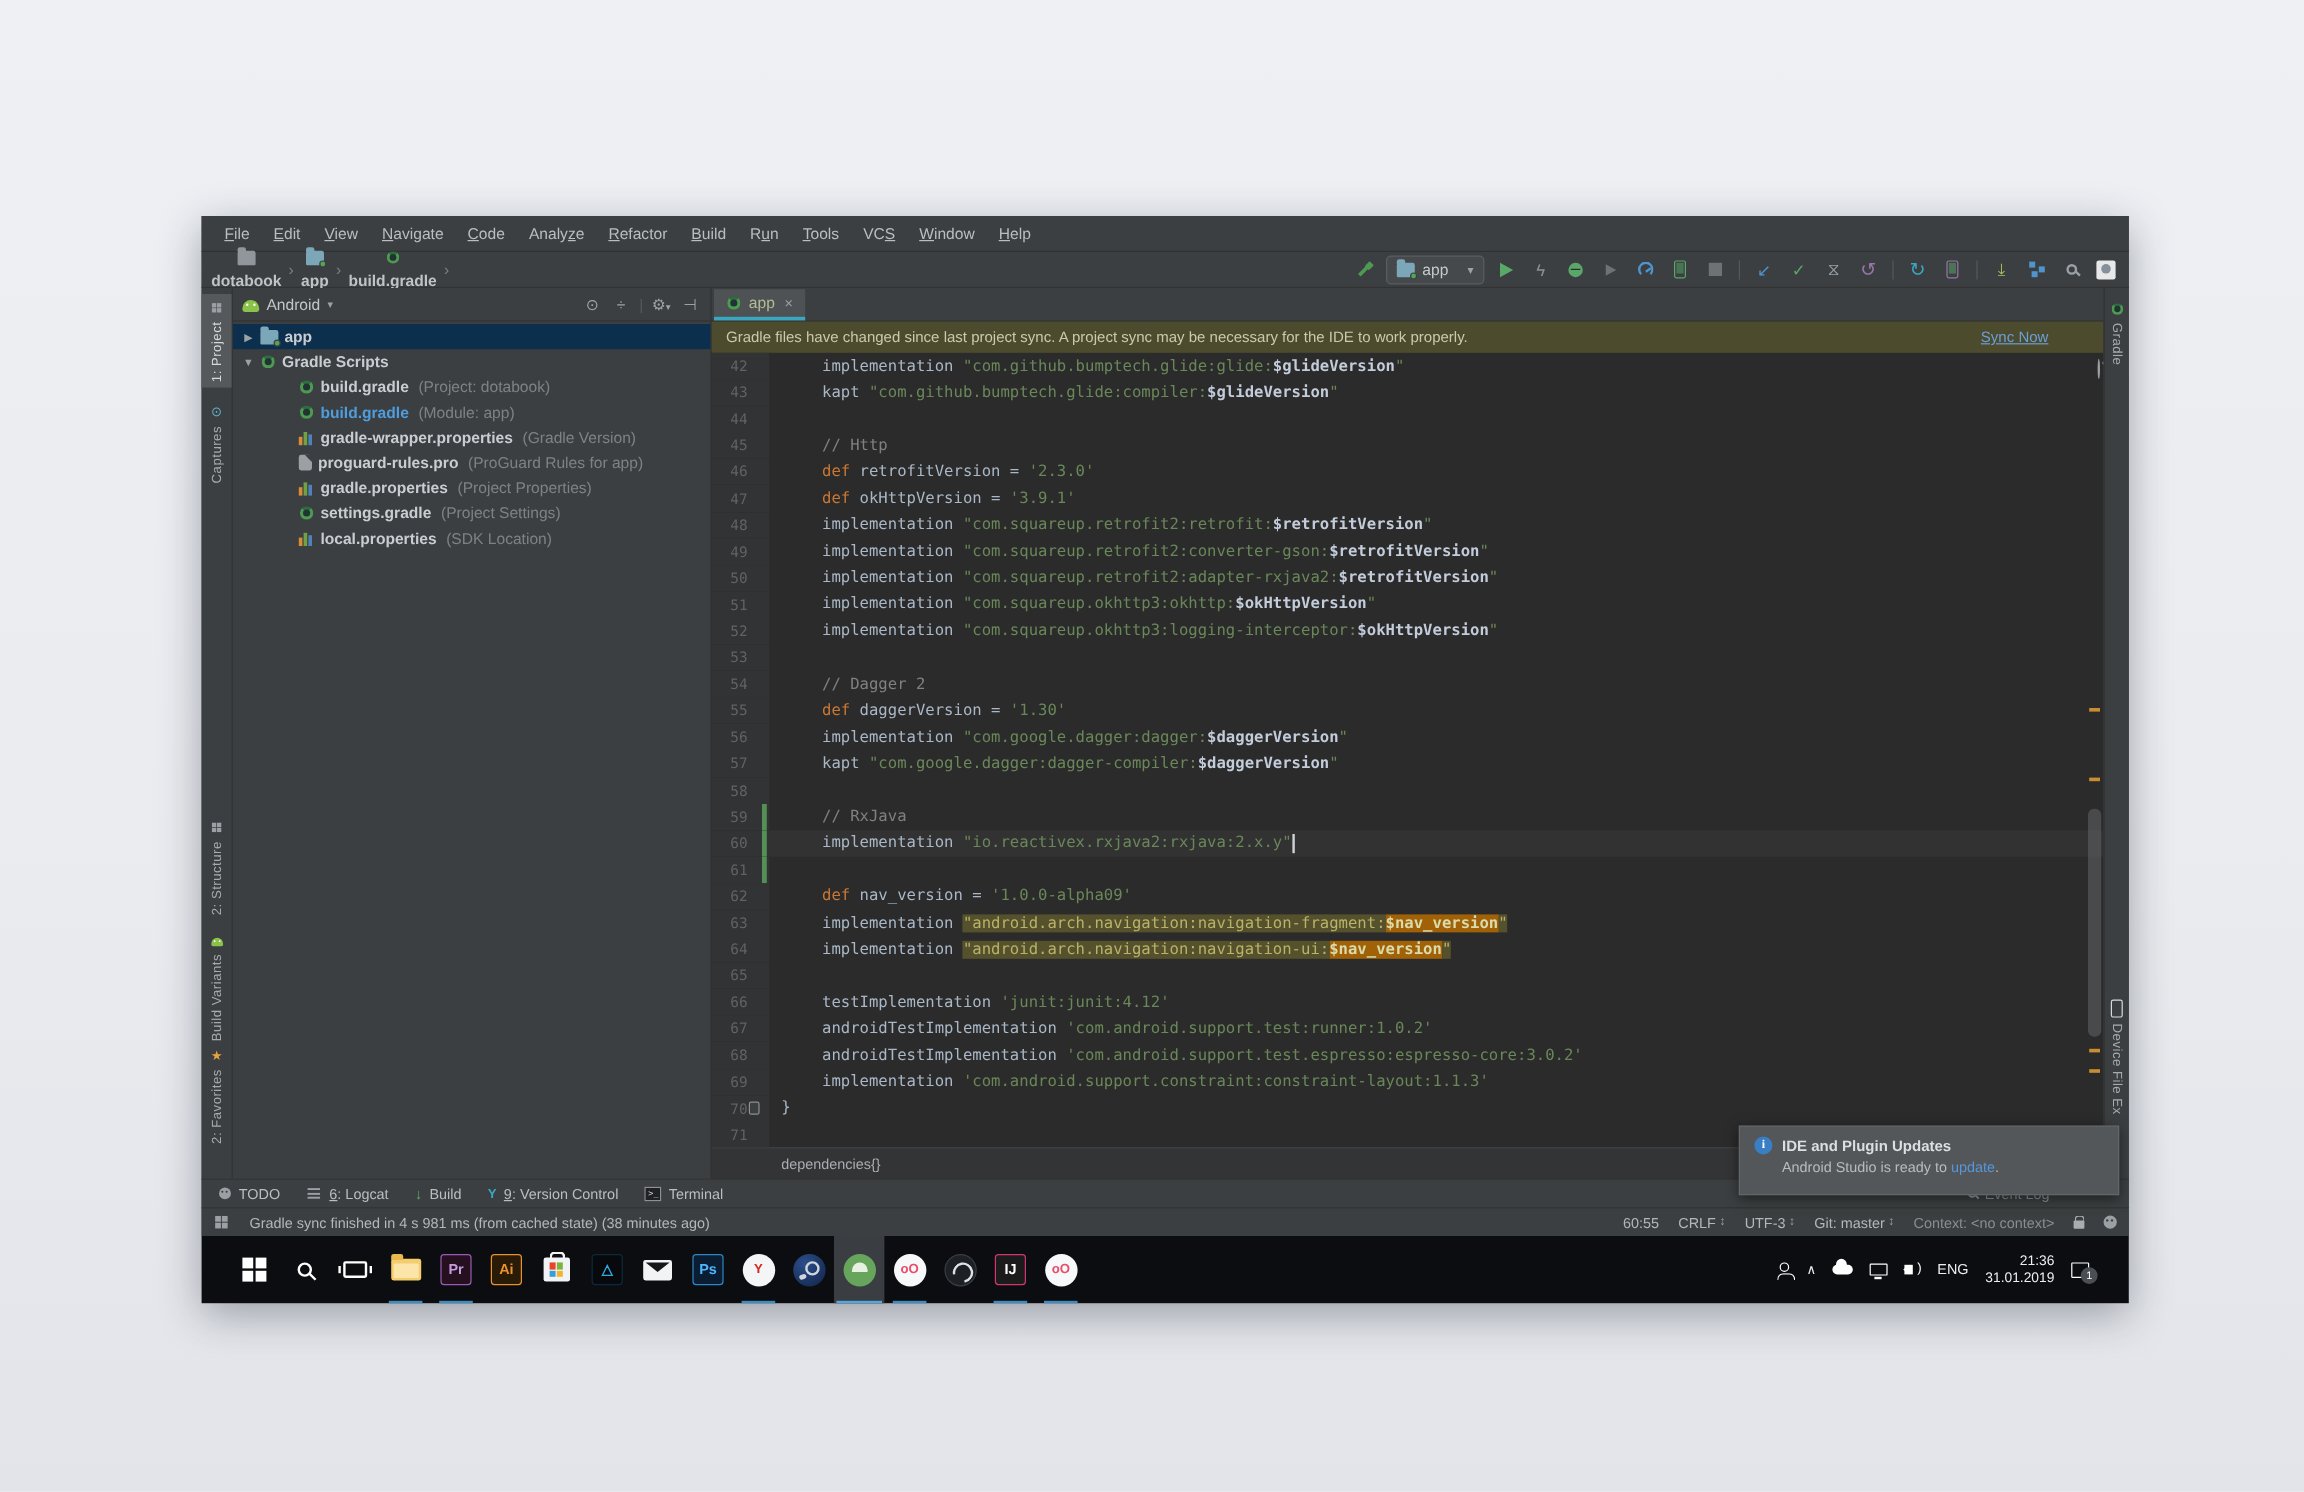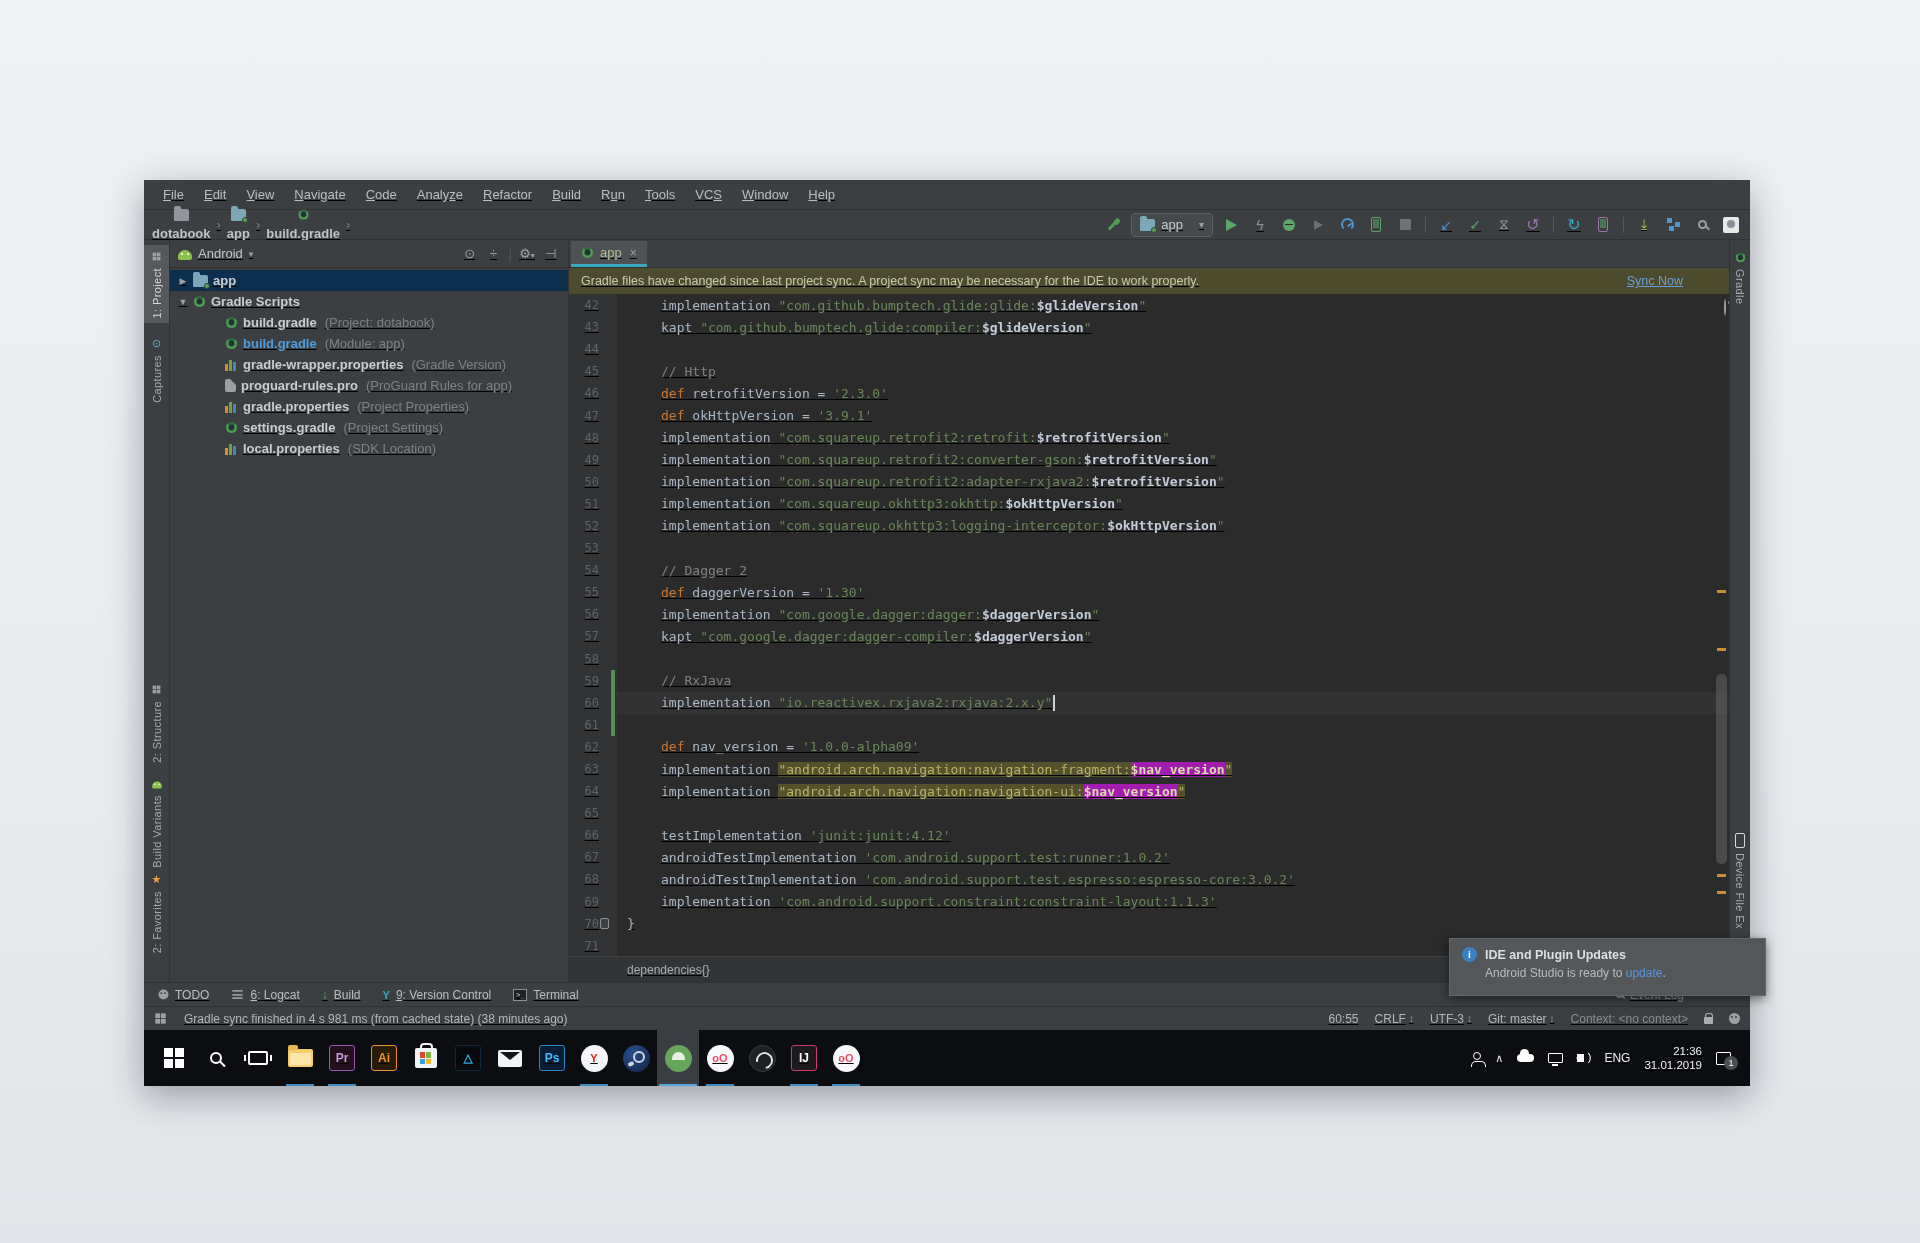--- a/index.html
+++ b/index.html
@@ -1,21 +1,21 @@
 <!DOCTYPE html>
 <html><head>
 <meta charset="utf-8">
 <style>
   * { margin:0; padding:0; box-sizing:border-box; }
   html,body { background:#e9ebef; }
   .screen { position:relative; width:1920px; height:1243px; overflow:hidden;
             background:linear-gradient(#eef0f4 0%, #e9ebef 60%, #e2e4e9 100%);
             font-family:"Liberation Sans", sans-serif; }
-  .block { position:absolute; left:144px; top:180px; width:1606px;
-           box-shadow:0 10px 34px rgba(40,45,60,.40);text-decoration:underline; }
+  .block { position:absolute; left:168px; top:180px; width:1606px;
+           box-shadow:0 10px 34px rgba(40,45,60,.40); }
   .ide { position:relative; width:1606px; height:850px; background:#3c3f41; color:#bbbdbf; font-size:13px; }
 
   
   .menubar { height:30px; display:flex; align-items:center; gap:2px; padding-left:10px;
              background:#3c3f41; border-bottom:1px solid #2f3133; }
   .menu-item { padding:4px 9px; color:#bbbdbf; cursor:default; }
   .menu-item u { text-decoration:underline; }
   .navbar { height:30px; display:flex; align-items:center; background:#3c3f41;
             border-bottom:1px solid #323232; padding:0 8px; }
   .crumbs { display:flex; align-items:center; gap:4px; font-weight:bold; color:#c0c3c6; }
@@ -118,21 +118,21 @@
   .gut { flex:none; width:48px; height:100%; background:#313335; display:flex; align-items:center; position:relative; }
   .gut .num { width:30px; text-align:right; color:#606366; font-size:12px; }
   .gut .chg { position:absolute; right:2px; top:0; bottom:0; width:4px; }
   .cline.chg .gut .chg { background:#548f54; }
   .gut .foldbox { position:absolute; right:8px; top:5px; width:9px; height:11px; border:1px solid #8d9194; border-radius:2px; background:#3c3f41; }
   .code { flex:1; height:100%; display:flex; align-items:center; white-space:pre; color:#a9b7c6; }
   .cline.cur .code { background:#323232; }
   .code .pad { display:inline-block; }
   .tk-p { color:#a9b7c6; } .tk-k { color:#cc7832; } .tk-s { color:#6a8759; }
   .tk-c { color:#808080; } .tk-v { color:#c3ccda; font-weight:bold; }
-  .tk-S { color:#b9b269; background:#55512c; } .tk-V { color:#dadbab; background:#a21caf; font-weight:bold; }
+  .tk-S { color:#b9b269; background:#55512c; } .tk-V { color:#dadbab; background:#a16207; font-weight:bold; }
   .caret { display:inline-block; width:2px; height:16px; background:#cfd2d5; vertical-align:middle; margin-left:1px; }
   .stripe { position:absolute; top:0; bottom:0; right:0; width:16px; }
   .stripe .tick { position:absolute; right:3px; width:9px; height:3px; background:#c98e32; }
   .stripe .thumb { position:absolute; right:2px; width:11px; border-radius:5px; background:#606466; opacity:.55; }
   .stripe .eyewrap { position:absolute; right:3px; top:6px; }
   .crumbbar { height:26px; background:#323436; border-top:1px solid #404244; display:flex; align-items:center;
               padding-left:58px; color:#a9adb1; font-size:12px; font-family:"Liberation Sans", sans-serif; }
 
   
   .toolrow { height:24px; background:#3c3f41; border-top:1px solid #323232; display:flex; align-items:center;
@@ -149,21 +149,21 @@
   .seg.dim { color:#898d90; }
 
   
   .popup { position:absolute; left:1449px; top:938px; width:317px; height:58px; background:#53575a;
            border:1px solid #626668; box-shadow:0 3px 10px rgba(0,0,0,.5); z-index:40; padding:8px 12px; }
   .popup .t { display:flex; gap:8px; align-items:center; color:#dcdee0; font-weight:bold; font-size:12.5px; }
   .popup .b { margin-left:23px; margin-top:4px; color:#b9bcbe; font-size:12px; }
   .popup .b a { color:#5796d9; text-decoration:none; }
 
   
-  .taskbar { position:relative; width:1606px; height:56px; background:#0b0d10; display:flex; align-items:center; padding:0 9px; }
+  .taskbar { position:relative; width:1606px; height:56px; background:#0b0d10; display:flex; align-items:center; padding:0 23px; }
   .tslot { width:42px; height:56px; display:flex; align-items:center; justify-content:center; position:relative; flex:none; }
   .tslot.active { background:#3a3e42; }
   .tslot.running:after { content:""; position:absolute; bottom:0; left:7px; right:7px; height:2.5px; background:#3f8cc3; }
   .tslot.active:after { content:""; position:absolute; bottom:0; left:2px; right:2px; height:2.5px; background:#55a7e0; }
   .appsq { width:26px; height:26px; border-radius:3px; display:flex; align-items:center; justify-content:center;
            font-weight:bold; font-size:12px; }
   .appcirc { width:27px; height:27px; border-radius:50%; display:flex; align-items:center; justify-content:center; font-weight:bold; font-size:11px; }
   .tray { margin-left:auto; display:flex; align-items:center; gap:14px; padding-right:10px; color:#eceef0; }
   .tray .eng { font-size:12px; }
   .clock { text-align:right; font-size:11.5px; line-height:1.25; }

